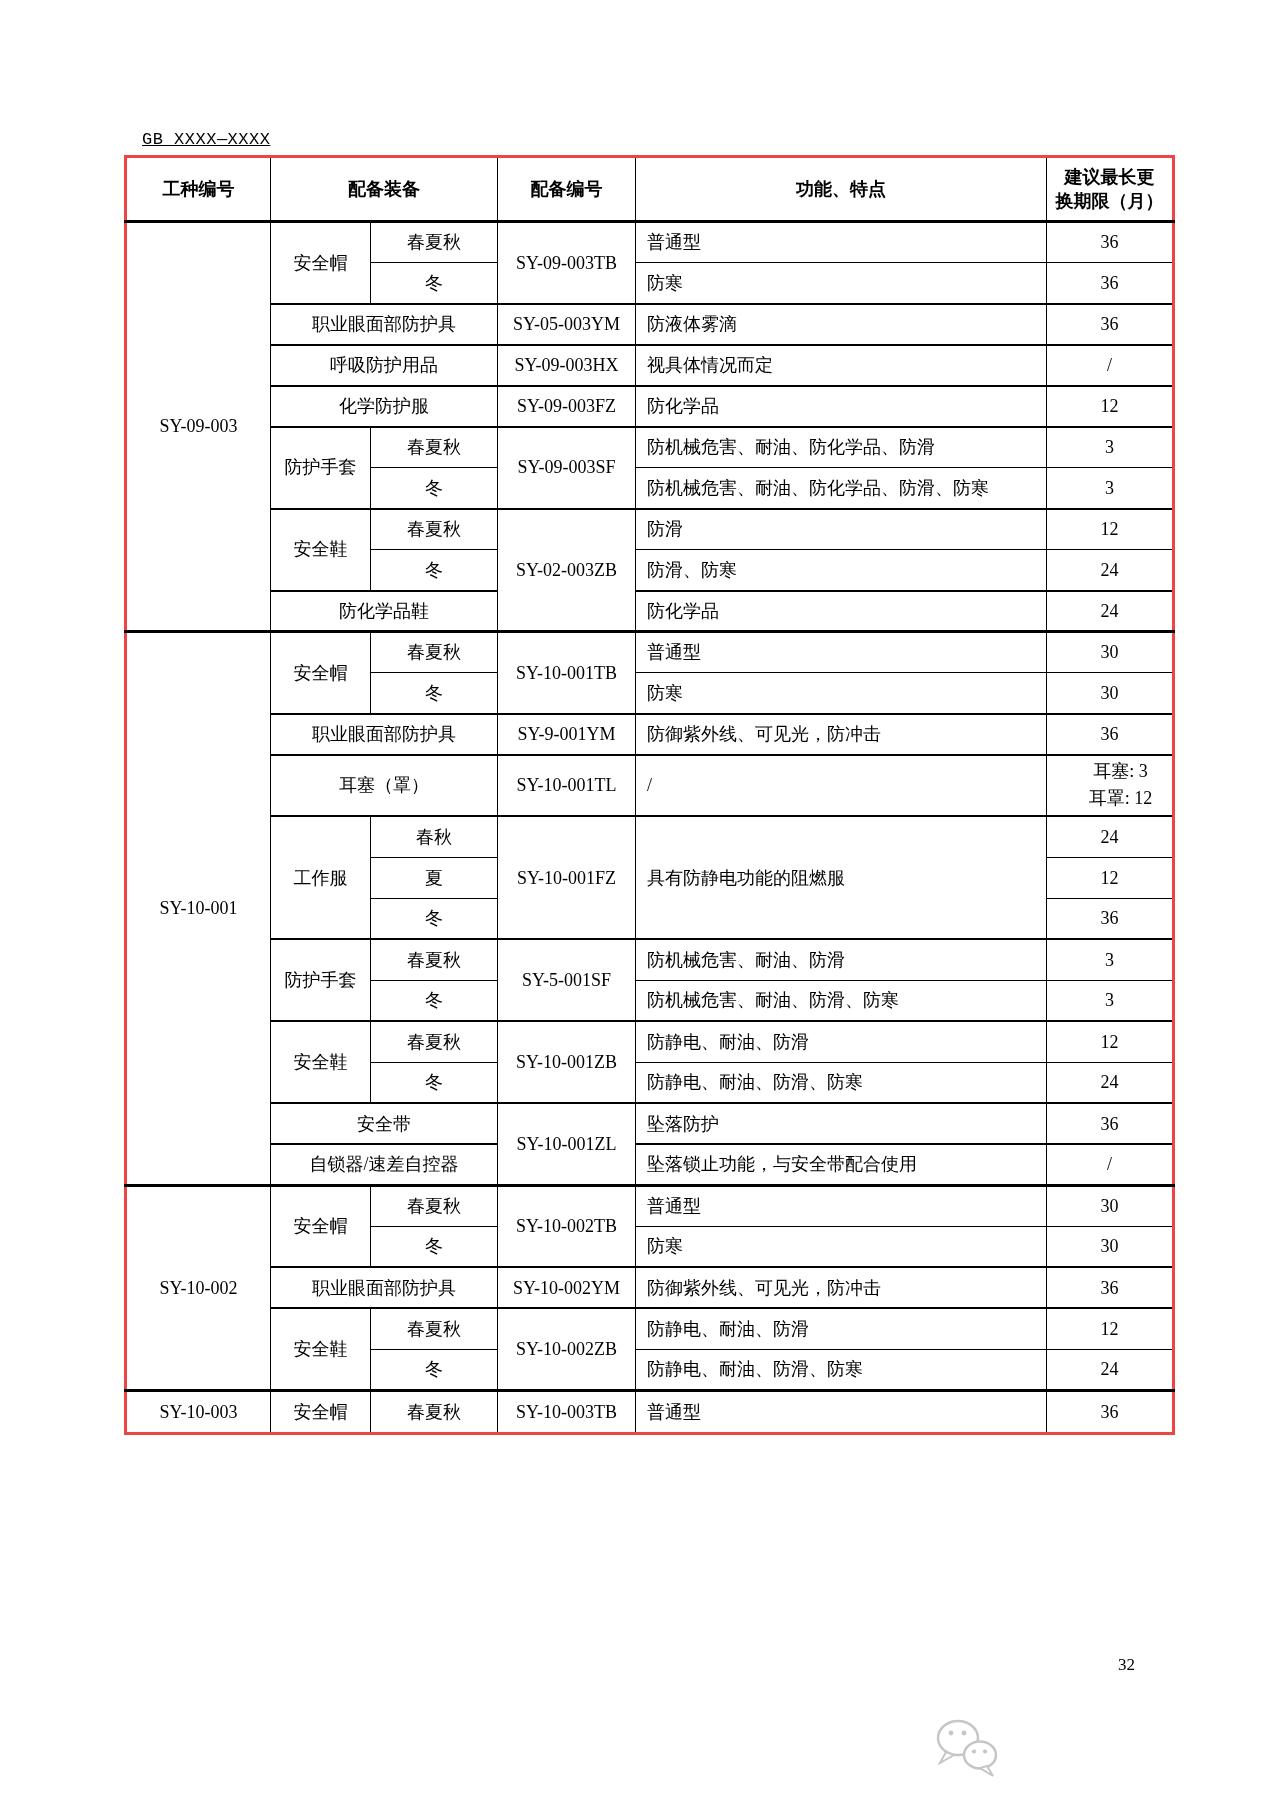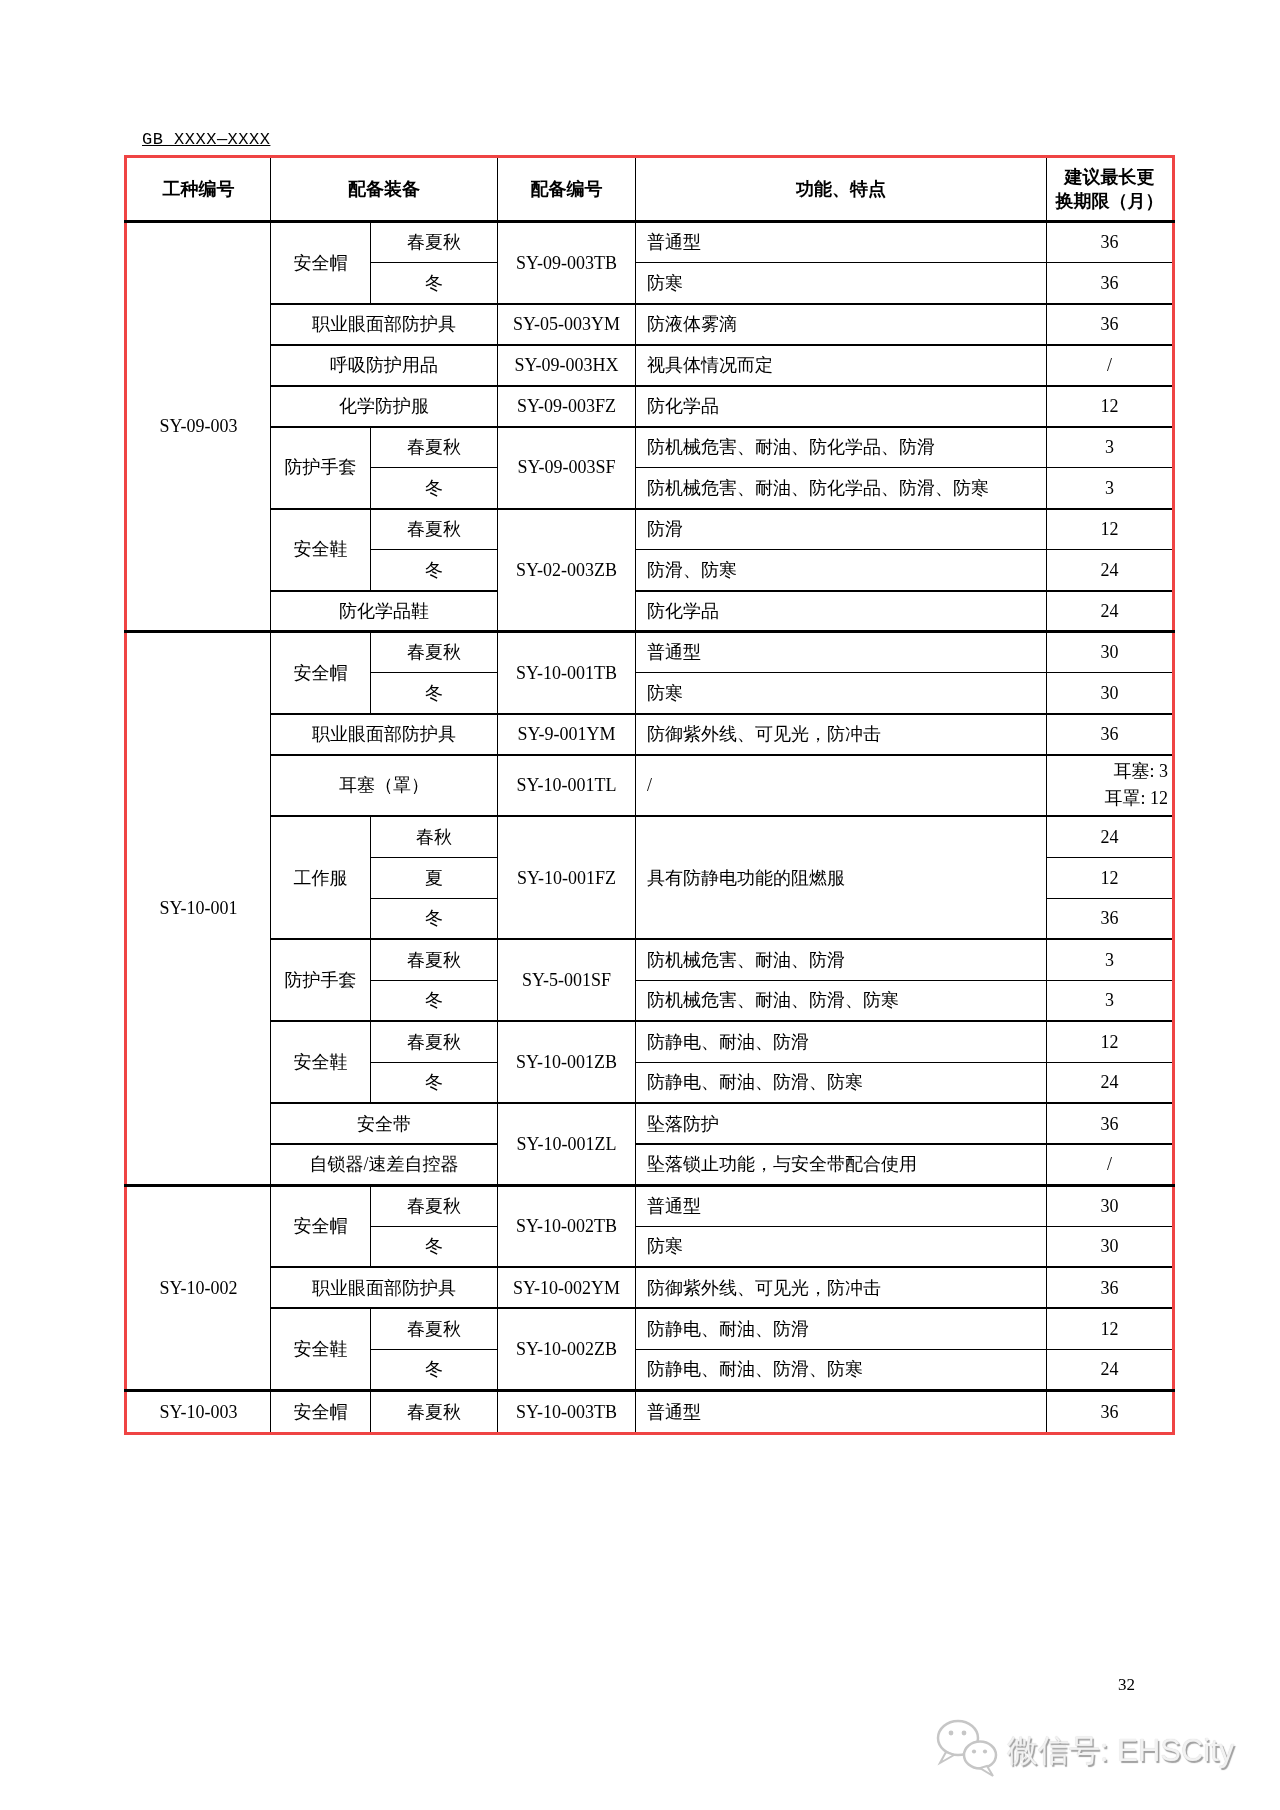--- a/index.html
+++ b/index.html
@@ -25,23 +25,23 @@
     padding:2px 4px;line-height:1.35;
     overflow:hidden;
   }
   table.ppe thead th{
     font-weight:bold;border-bottom:3px solid #000;height:58px;
   }
   table.ppe tbody tr{height:41px;}
   table.ppe tbody tr.g td{border-top:2px solid #000;}
   table.ppe tbody tr.sec td{border-top:3px solid #000;}
   table.ppe td.fn{text-align:left;padding-left:11px;}
-  table.ppe td.ear{text-align:right;padding-left:26px;line-height:1.55;}
+  table.ppe td.ear{text-align:center;padding-left:26px;line-height:1.55;}
   .page-number{
-    position:absolute;left:1118px;top:1655px;font-size:17px;color:#000;margin-top:20px;
+    position:absolute;left:1118px;top:1655px;font-size:17px;color:#000;
   }
   .watermark{
     position:absolute;left:934px;top:1718px;height:66px;
     display:flex;align-items:center;gap:7px;
   }
   .watermark .wm-text{
     font-family:"Liberation Sans","DejaVu Sans",sans-serif;
     font-size:31px;color:#f2f2f2;white-space:nowrap;
     text-shadow:1.5px 1.5px 1px #9f9f9f, 0 0 1px #c8c8c8;
   }
@@ -255,14 +255,13 @@
       <ellipse cx="24" cy="21" rx="20" ry="17" fill="#ffffff" stroke="#c6c6c6" stroke-width="2.5"></ellipse>
       <polygon points="12,35 6,46 20,38" fill="#ffffff" stroke="#c6c6c6" stroke-width="2"></polygon>
       <circle cx="17" cy="16" r="2.4" fill="#c6c6c6"></circle>
       <circle cx="30" cy="16" r="2.4" fill="#c6c6c6"></circle>
       <ellipse cx="46" cy="38" rx="16" ry="13.5" fill="#ffffff" stroke="#c6c6c6" stroke-width="2.5"></ellipse>
       <polygon points="53,49 59,59 46,51" fill="#ffffff" stroke="#c6c6c6" stroke-width="2"></polygon>
       <circle cx="40" cy="34.5" r="2.1" fill="#c6c6c6"></circle>
       <circle cx="51" cy="34.5" r="2.1" fill="#c6c6c6"></circle>
     </svg>
   </span>
-  <span class="wm-text">微信号: EHSCity</span>
 </div>
 
 </body></html>

